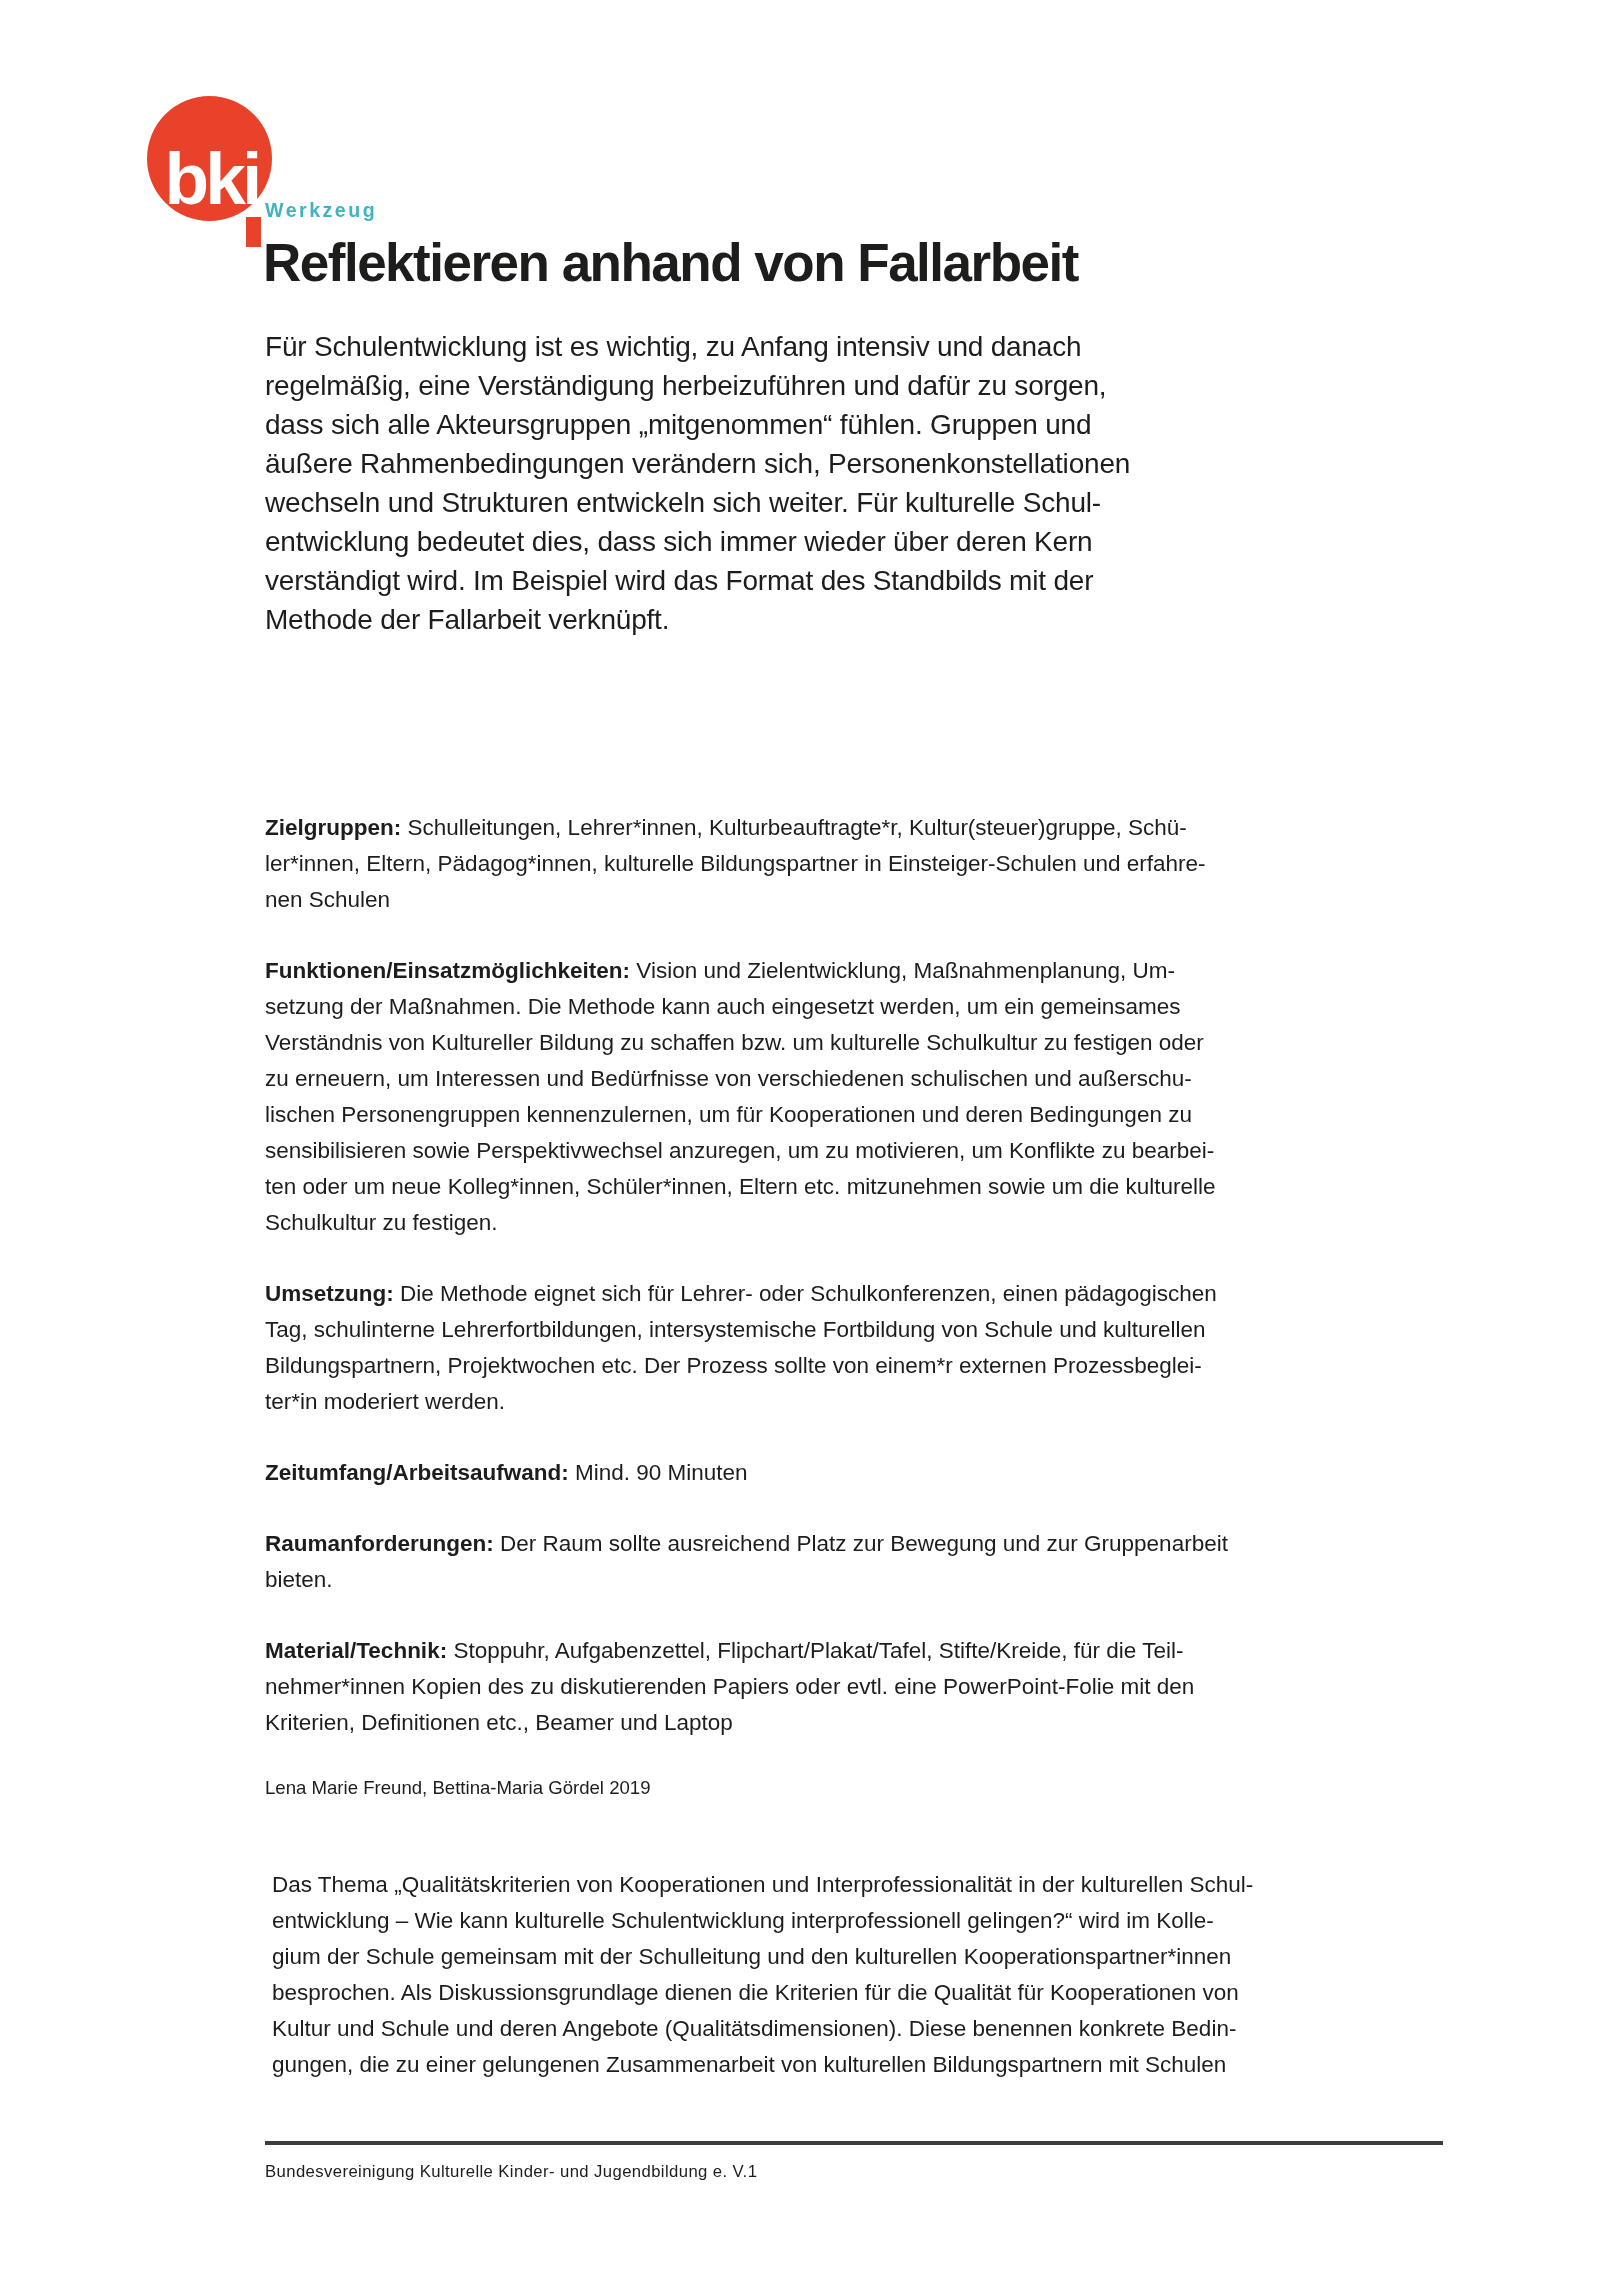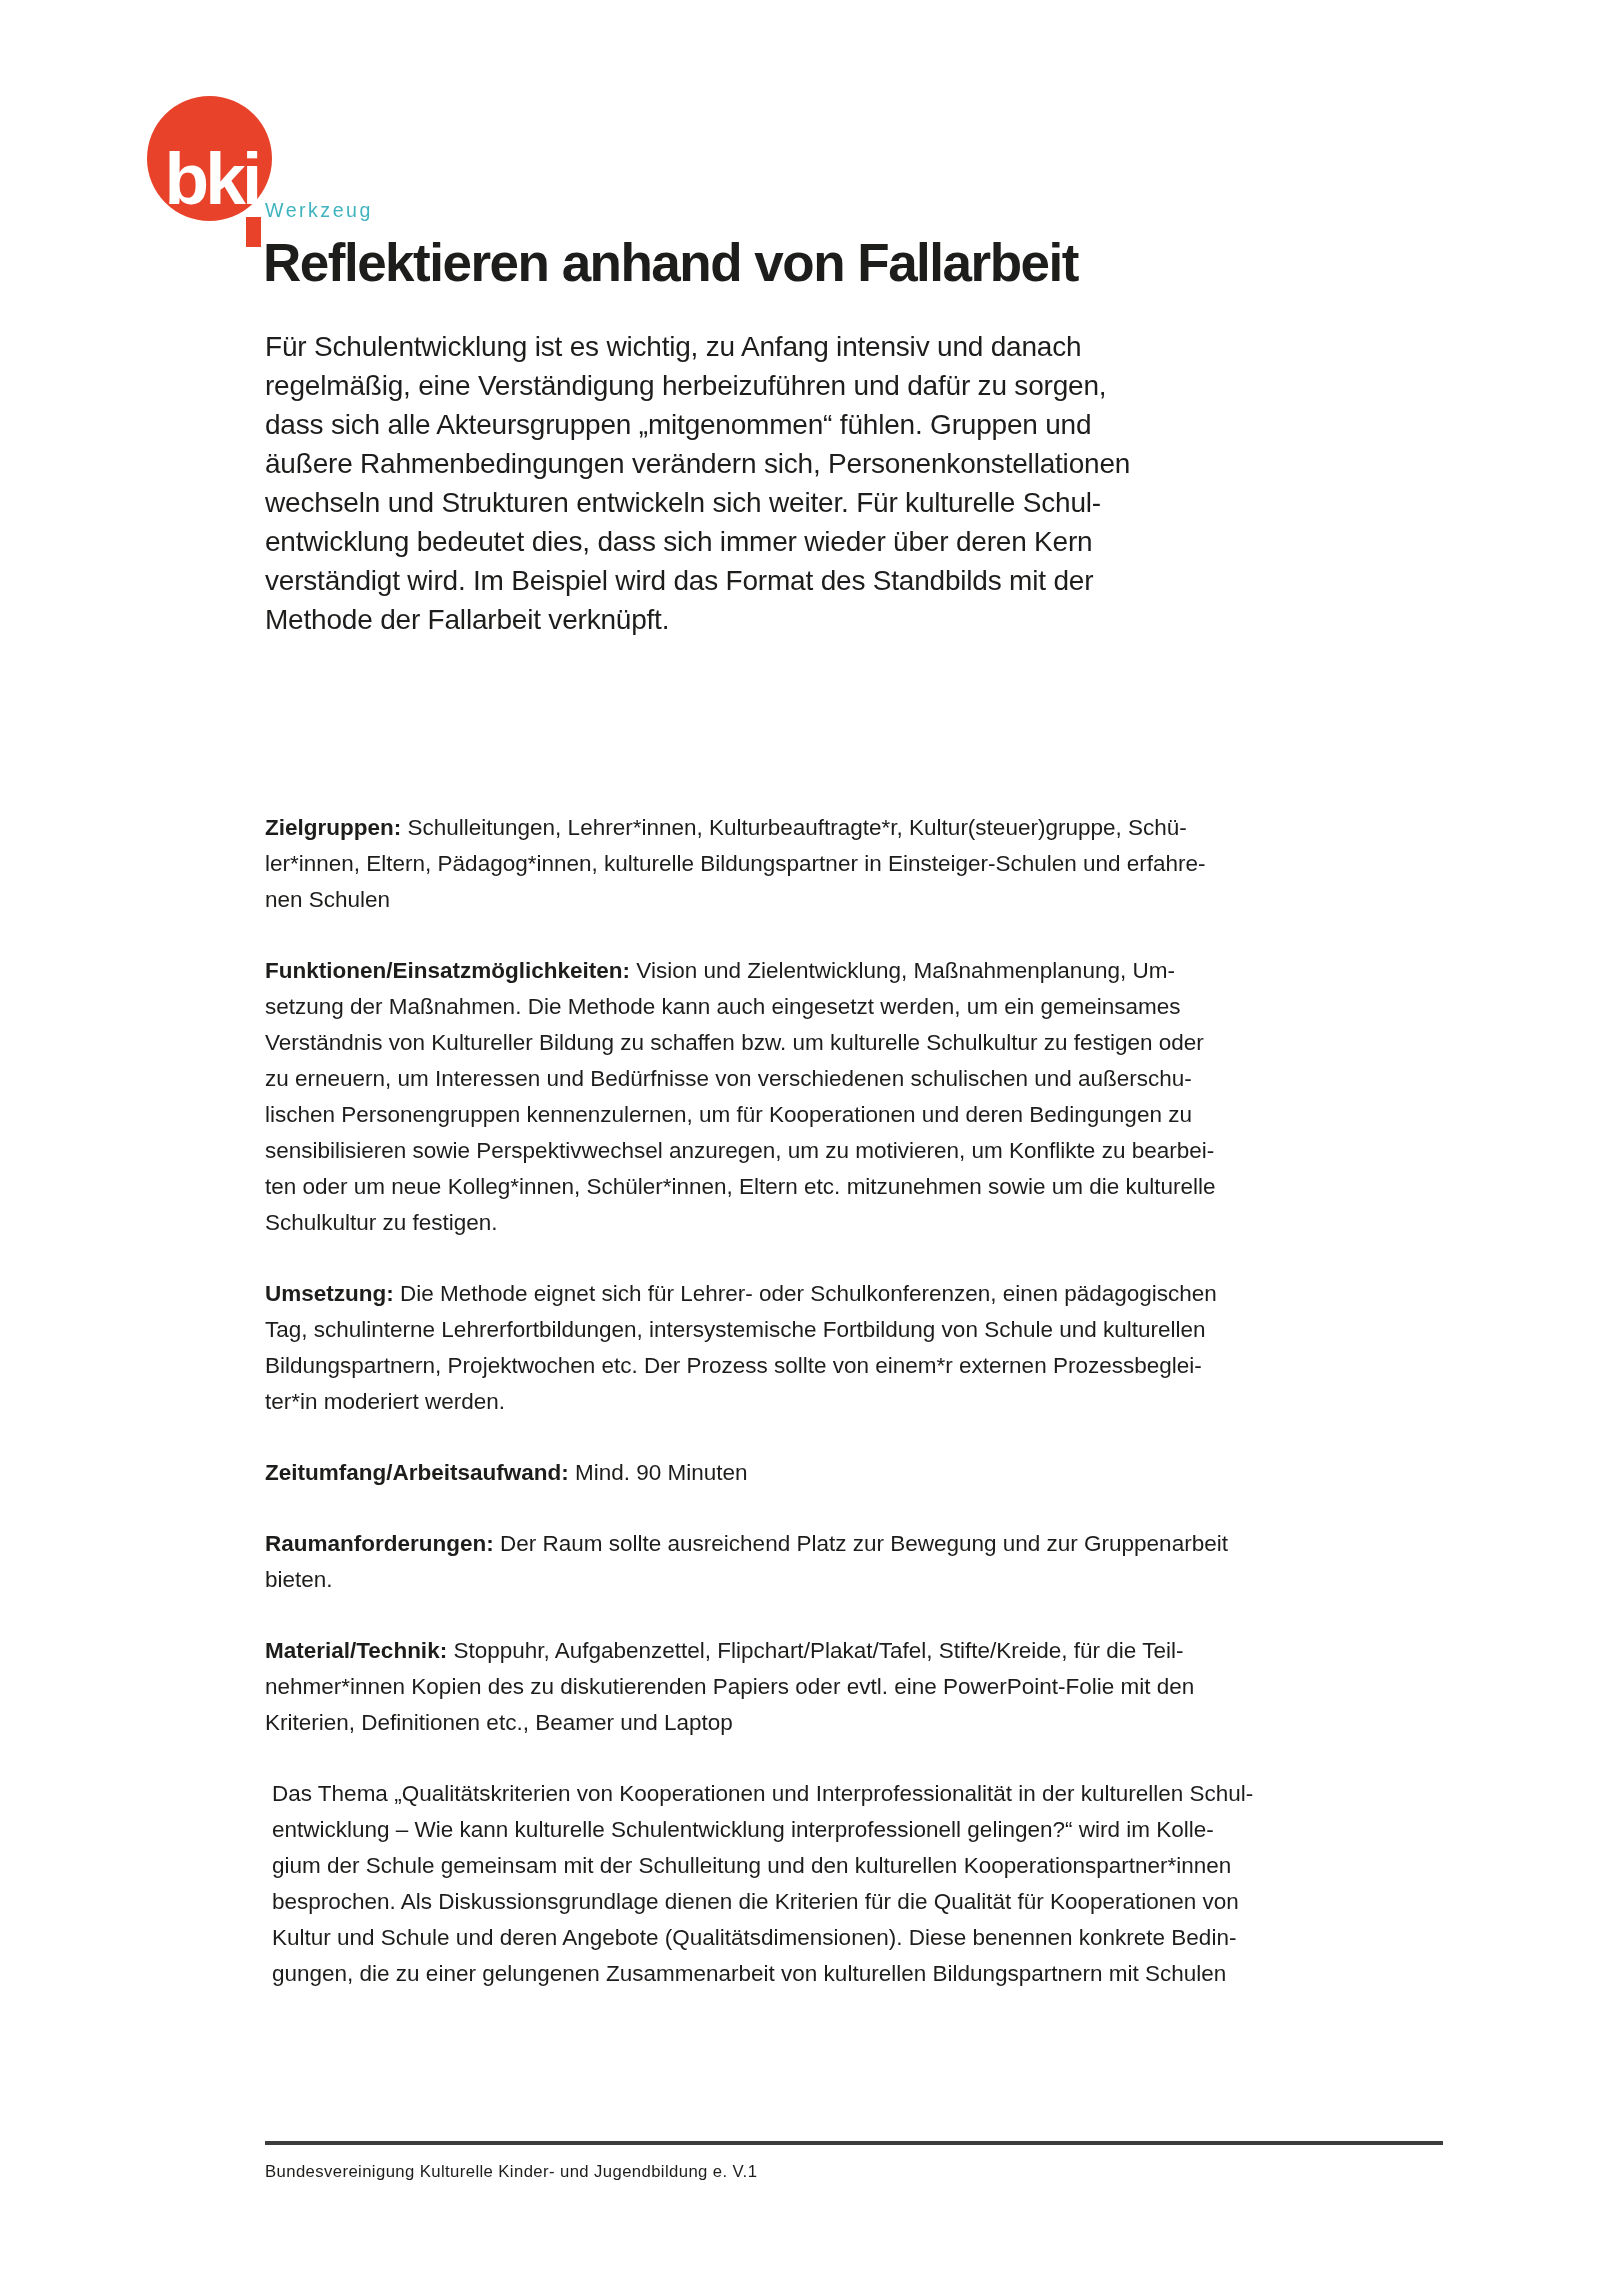--- a/index.html
+++ b/index.html
@@ -21,21 +21,21 @@
     position:absolute;left:17.6px;bottom:5.9px;
     font-size:73px;font-weight:700;line-height:1;
     letter-spacing:-3.9px;color:#ffffff;
   }
   .logo-descender{
     position:absolute;left:246px;top:217px;
     width:14.7px;height:30px;background:#e8432a;
   }
   .logo-tagline{
     position:absolute;left:265px;top:199px;
-    font-size:19.6px;font-weight:400;letter-spacing:2.5px;
+    font-size:19.6px;font-weight:700;letter-spacing:2.5px;
     color:#3fb4be;
   }
   
   .title{
     position:absolute;left:263px;top:233px;margin:0;
     font-size:53px;font-weight:700;letter-spacing:-1.5px;
     line-height:1.15;color:#1d1d1b;white-space:nowrap;
   }
   .intro{
     position:absolute;left:265px;top:327px;margin:0;
@@ -111,20 +111,21 @@
 Tag, schulinterne Lehrerfortbildungen, intersystemische Fortbildung von Schule und kulturellen
 Bildungspartnern, Projektwochen etc. Der Prozess sollte von einem*r externen Prozessbeglei-
 ter*in moderiert werden.</span></p>
     <p class="section"><strong>Zeitumfang/Arbeitsaufwand:</strong><span class="section-text"> Mind. 90 Minuten</span></p>
     <p class="section"><strong>Raumanforderungen:</strong><span class="section-text"> Der Raum sollte ausreichend Platz zur Bewegung und zur Gruppenarbeit
 bieten.</span></p>
     <p class="section"><strong>Material/Technik:</strong><span class="section-text"> Stoppuhr, Aufgabenzettel, Flipchart/Plakat/Tafel, Stifte/Kreide, für die Teil-
 nehmer*innen Kopien des zu diskutierenden Papiers oder evtl. eine PowerPoint-Folie mit den
 Kriterien, Definitionen etc., Beamer und Laptop</span></p>
 
+    <p class="credit">Lena Marie Freund, Bettina-Maria Gördel 2019</p>
 
     <p class="case">Das Thema „Qualitätskriterien von Kooperationen und Interprofessionalität in der kulturellen Schul-
 entwicklung – Wie kann kulturelle Schulentwicklung interprofessionell gelingen?“ wird im Kolle-
 gium der Schule gemeinsam mit der Schulleitung und den kulturellen Kooperationspartner*innen
 besprochen. Als Diskussionsgrundlage dienen die Kriterien für die Qualität für Kooperationen von
 Kultur und Schule und deren Angebote (Qualitätsdimensionen). Diese benennen konkrete Bedin-
 gungen, die zu einer gelungenen Zusammenarbeit von kulturellen Bildungspartnern mit Schulen</p>
   </div>
 
   <div class="footer-rule"></div>

